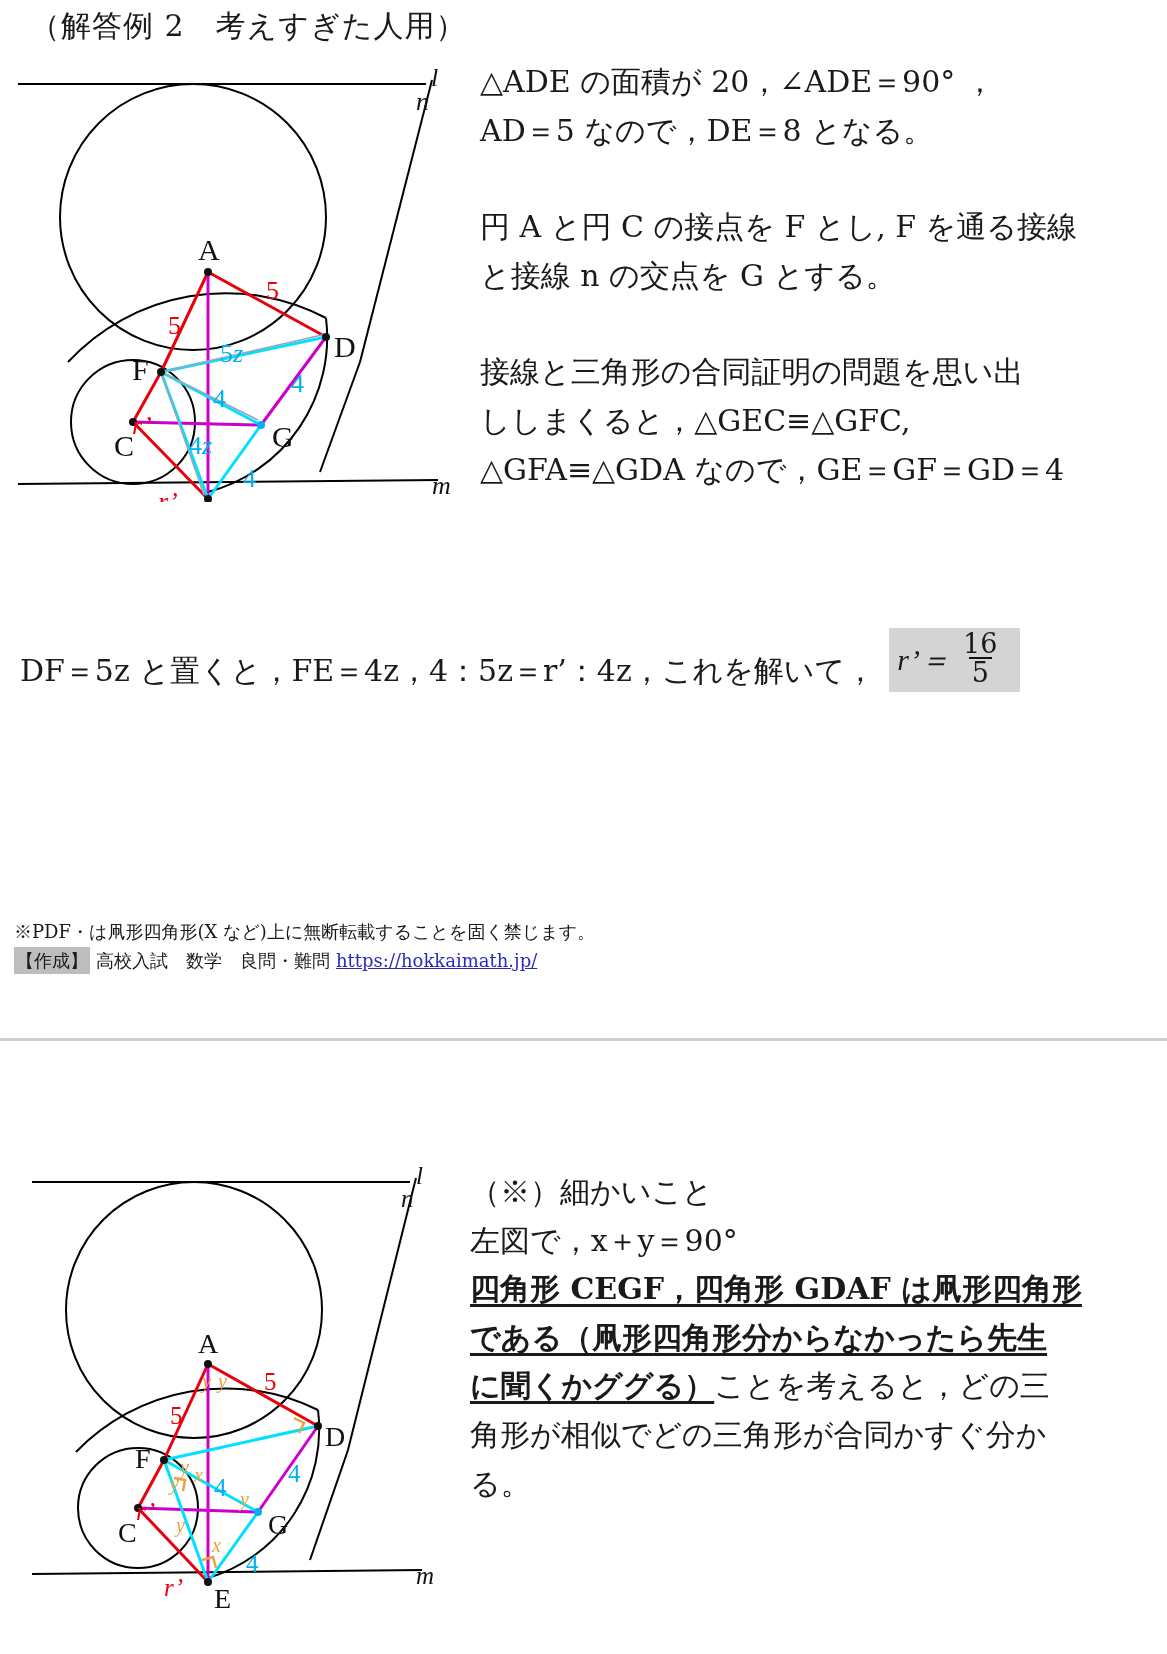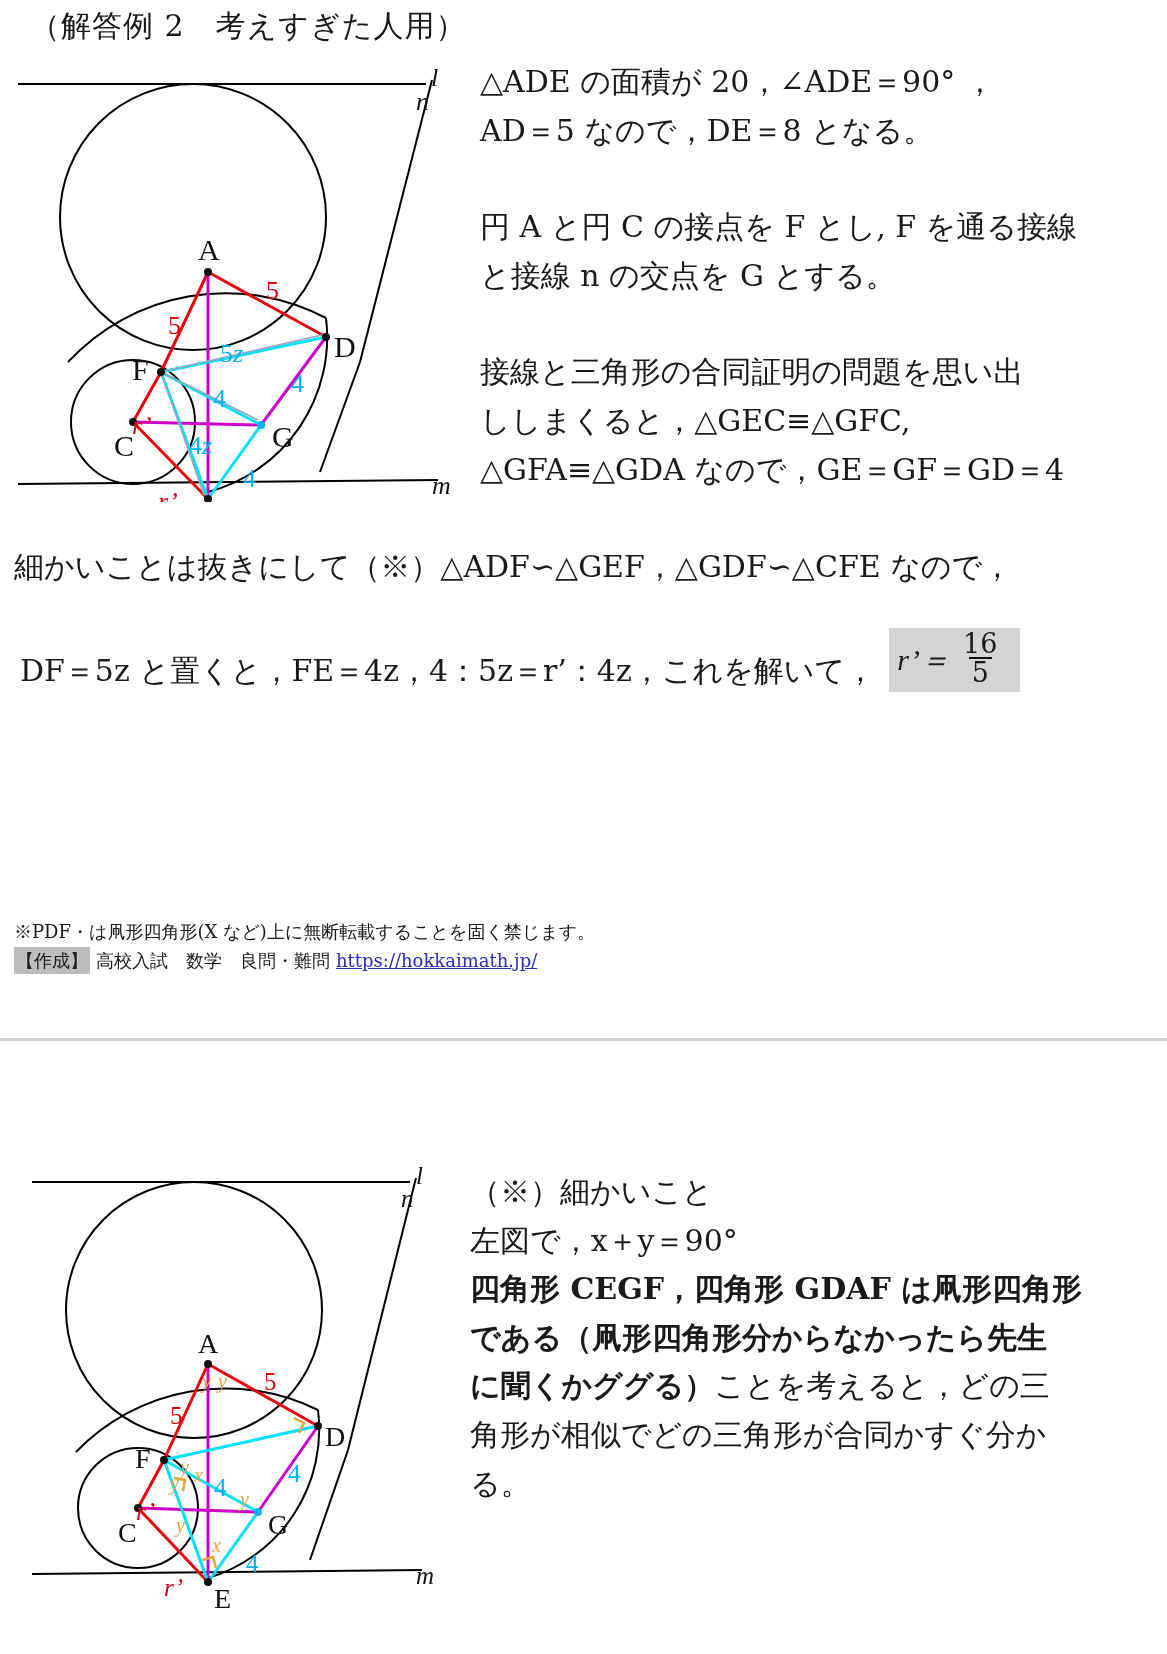--- a/index.html
+++ b/index.html
@@ -145,20 +145,21 @@
     position: absolute;
     left: 470px;
     top: 1168px;
     width: 700px;
     font-size: 30px;
     line-height: 1.62;
   }
   .body-right-2 p { margin: 0; }
   .u-bold {
     font-weight: 700;
+    text-decoration: underline;
     text-underline-offset: 5px;
     text-decoration-thickness: 2.5px;
   }
 
   
 </style>
 </head>
 <body>
 
 <div class="page">
@@ -256,21 +257,20 @@
     <p>AD＝5 なので，DE＝8 となる。</p>
     <div class="gap-line"></div>
     <p>円 A と円 C の接点を F とし, F を通る接線</p>
     <p>と接線 n の交点を G とする。</p>
     <div class="gap-line"></div>
     <p>接線と三角形の合同証明の問題を思い出</p>
     <p>ししまくると，△GEC≡△GFC,</p>
     <p>△GFA≡△GDA なので，GE＝GF＝GD＝4</p>
   </div>
 
-  <div class="wide-line-1 jp">細かいことは抜きにして（※）△ADF∽△GEF，△GDF∽△CFE なので，</div>
 
   <div class="wide-line-2 jp">
     <span>DF＝5z と置くと，FE＝4z，4：5z＝r’：4z，これを解いて，</span>
     <span class="highlight-box">
       <span class="math-i">r’＝</span>
       <span class="frac">
         <span class="num">16</span>
         <span class="den">5</span>
       </span>
     </span>

